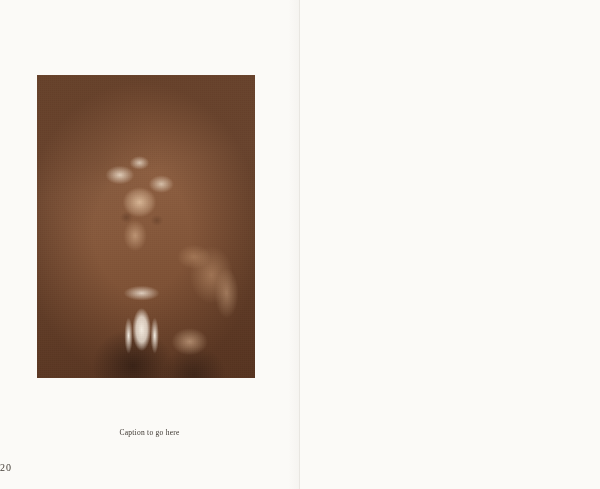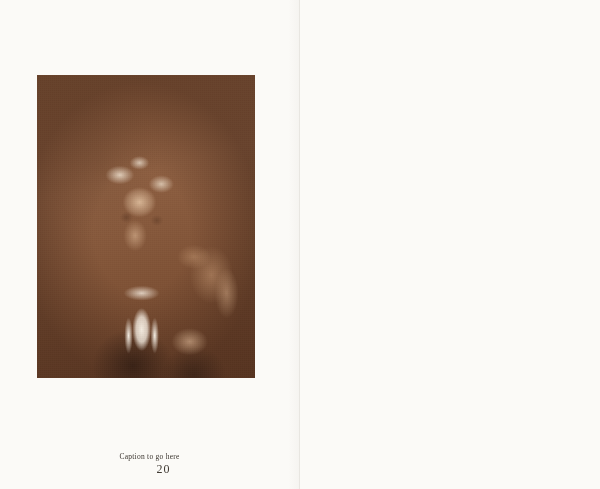--- a/index.html
+++ b/index.html
@@ -109,32 +109,30 @@
   
   .caption {
     position: absolute;
     left: 0;
     top: 428px;
     width: 299px;
     text-align: center;
     font-size: 7.5px;
     letter-spacing: 0.25px;
     color: #3a342e;
-    margin-top: 24px;
   }
 
   
   .folio {
     position: absolute;
     top: 462px;
-    font-size: 12px;
+    font-size: 10px;
     letter-spacing: 1px;
     color: #403a33;
-    text-align: center;
-    margin-left: 14px;
+    text-align: left;
   }
   .folio-left  { left: 0;   width: 299px; }
 </style>
 </head>
 <body>
 
 <div class="spread">
 
   <div class="page page-left">
 

